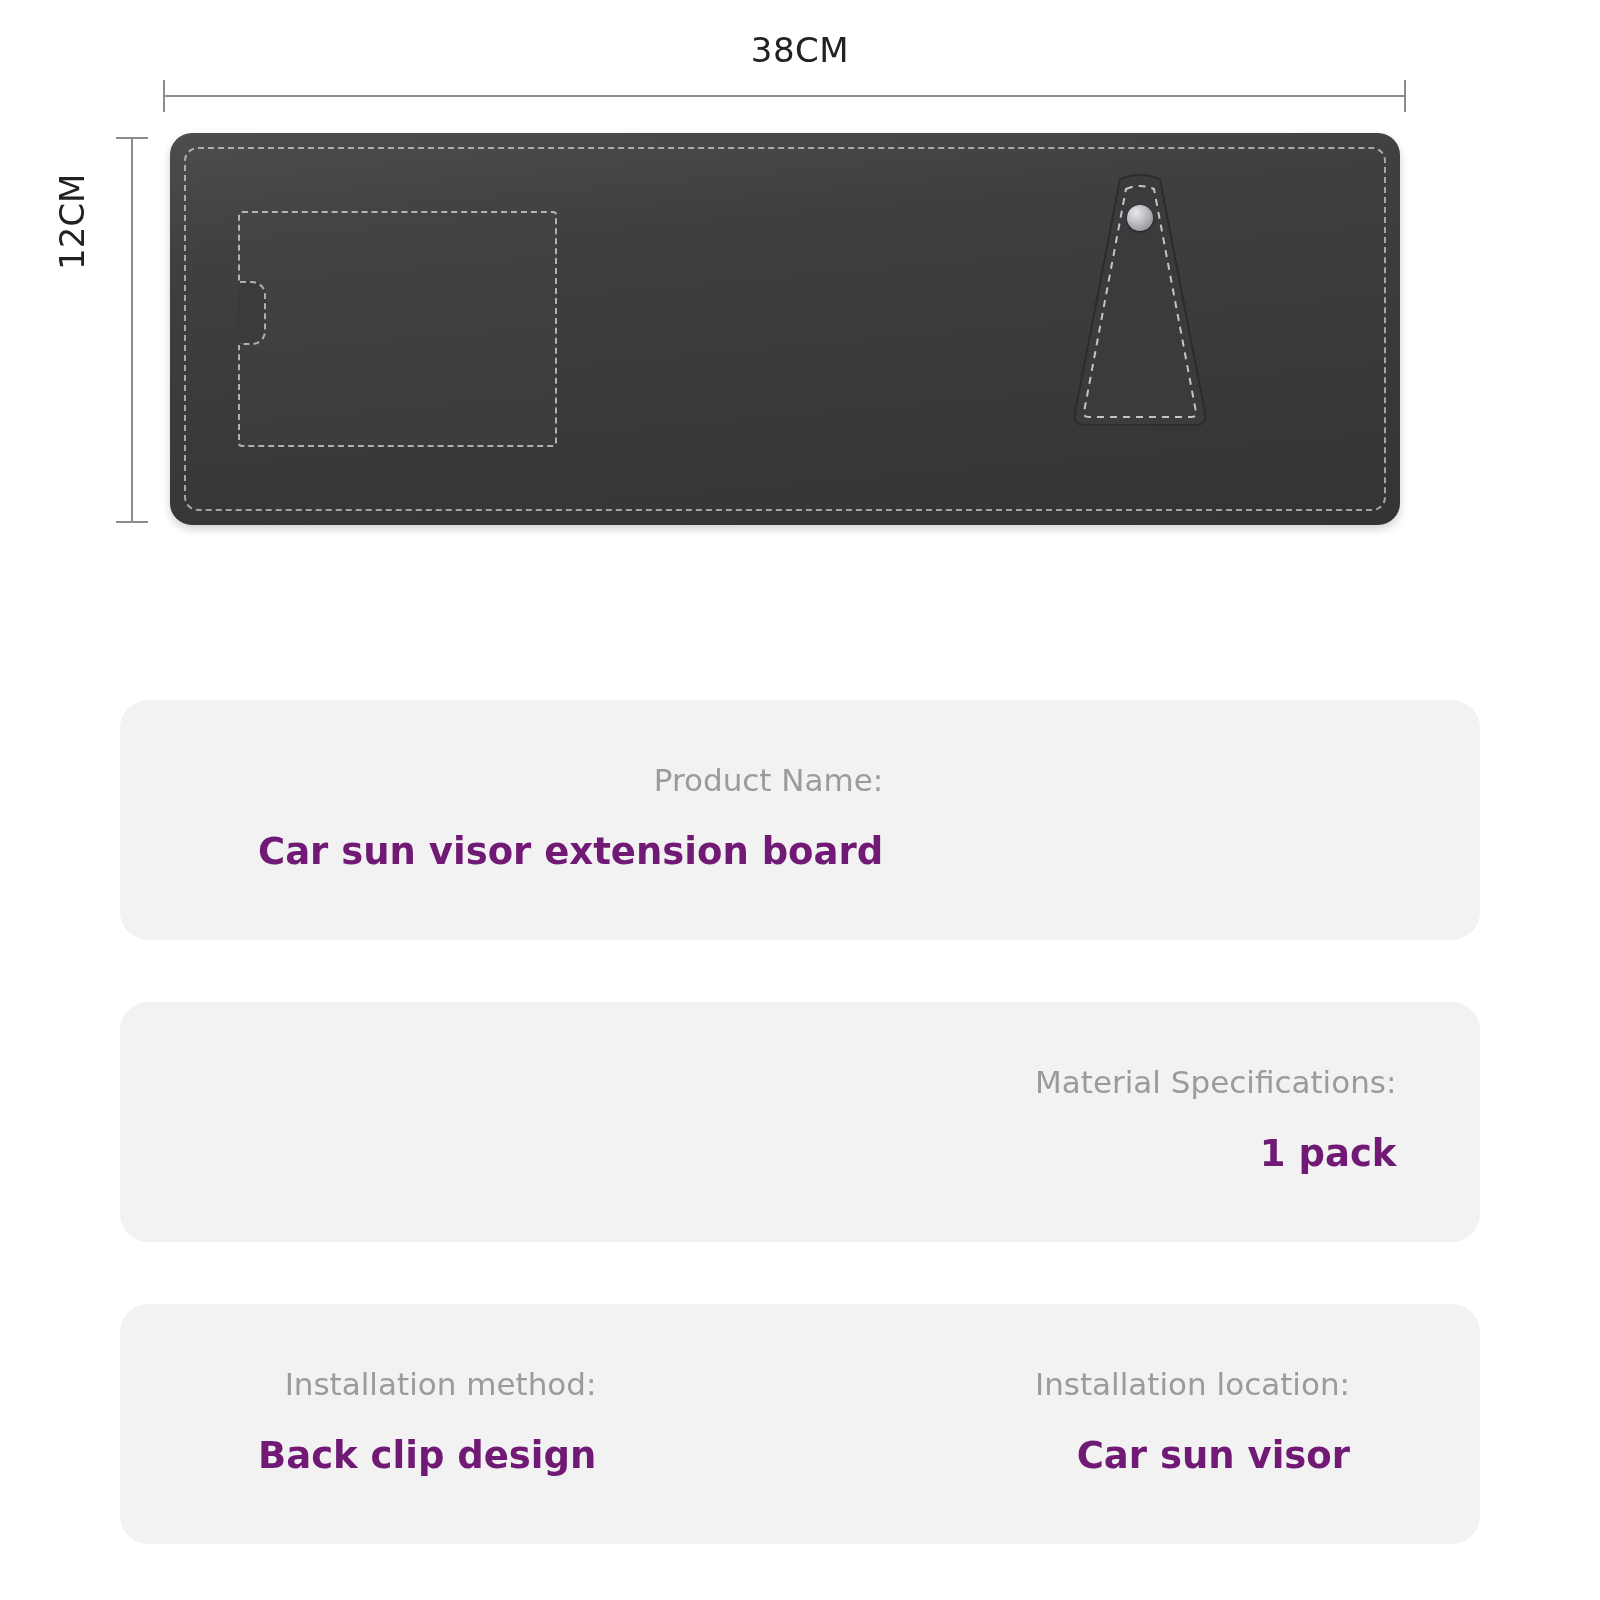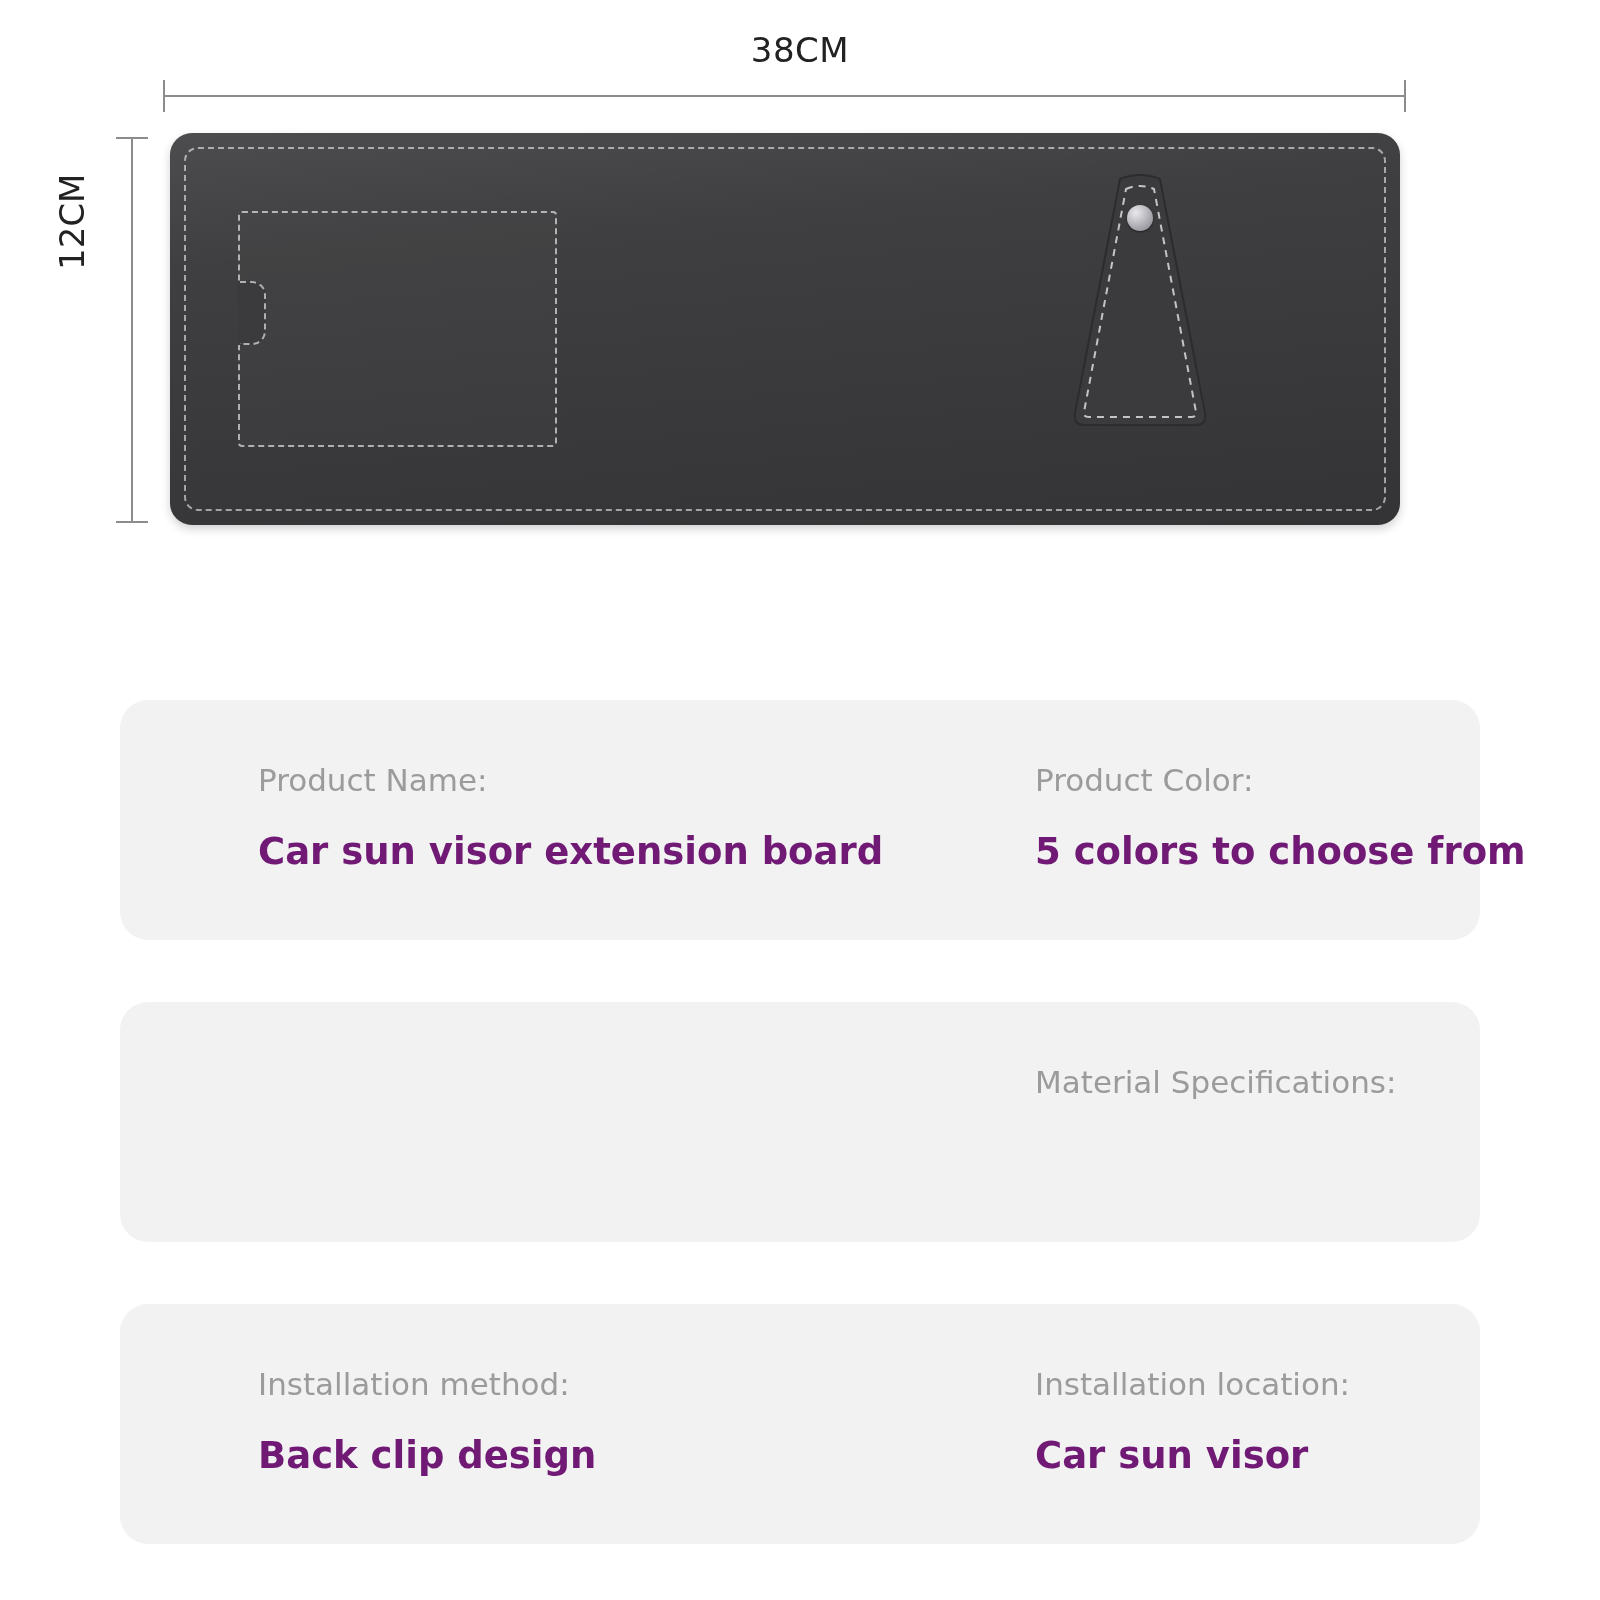--- a/index.html
+++ b/index.html
@@ -177,20 +177,21 @@
     margin: 0 120px 62px 120px;
     height: 240px;
     background: #f2f2f2;
     border-radius: 28px;
     box-sizing: border-box;
     padding: 62px 0 0 0;
   }
   .spec-col {
     position: absolute;
     top: 62px;
+    text-align: right;
   }
   .spec-col.left { left: 138px; }
   .spec-col.right { left: 915px; }
 
   .spec-label {
     font-size: 31px;
     color: #9b9b9b;
     font-weight: 400;
     margin-bottom: 32px;
     white-space: nowrap;
@@ -237,29 +238,26 @@
   </div>
 </div>
 
 <div class="spec-list">
 
   <div class="spec-card">
     <div class="spec-col left">
       <div class="spec-label">Product Name:</div>
       <div class="spec-value">Car sun visor extension board</div>
     </div>
-    <div class="spec-col right">
-      <div class="spec-label">Product Color:</div>
-      <div class="spec-value">5 colors to choose from</div>
-    </div>
   </div>
 
   <div class="spec-card">
     <div class="spec-col right">
       <div class="spec-label">Material Specifications:</div>
+      <div class="spec-value">1 pack</div>
     </div>
   </div>
 
   <div class="spec-card">
     <div class="spec-col left">
       <div class="spec-label">Installation method:</div>
       <div class="spec-value">Back clip design</div>
     </div>
     <div class="spec-col right">
       <div class="spec-label">Installation location:</div>

